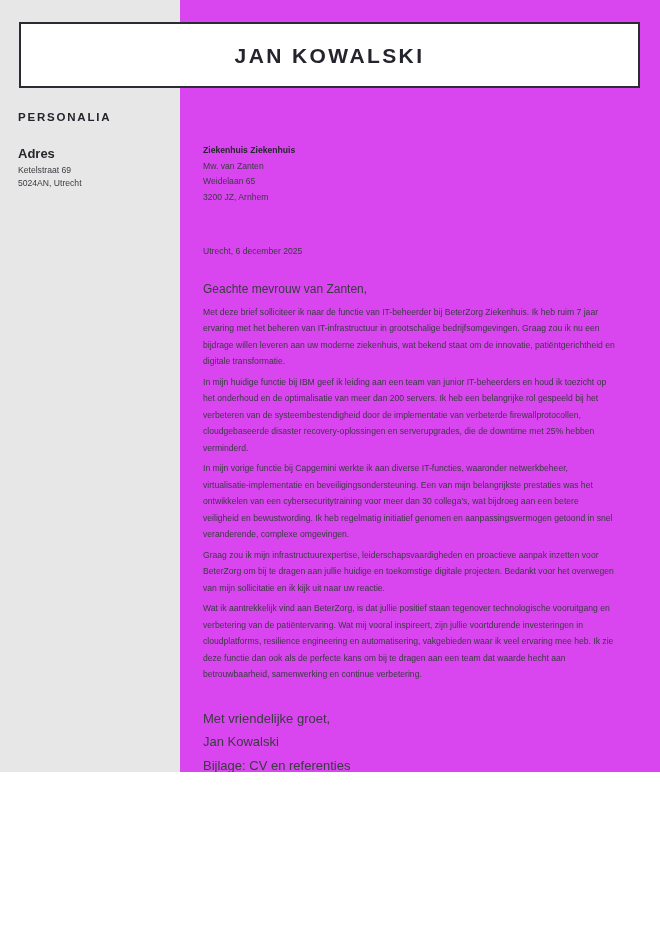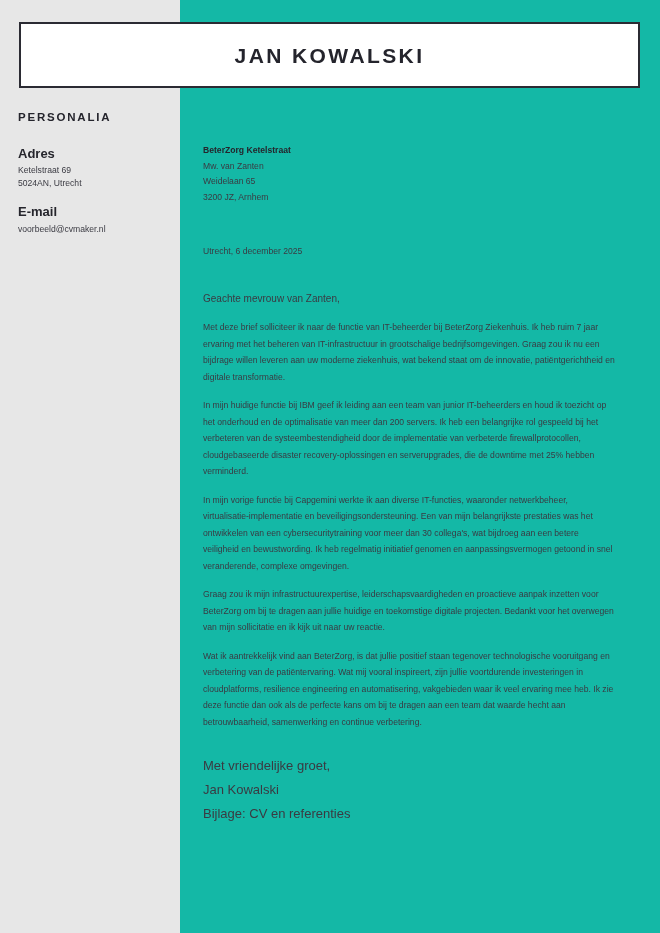--- a/index.html
+++ b/index.html
@@ -11,22 +11,22 @@
     height: 933px;
     background: #ffffff;
     font-family: "Liberation Sans", sans-serif;
     -webkit-font-smoothing: antialiased;
     overflow: hidden;
   }
 
   #page {
     position: relative;
     width: 660px;
-    height: 933px;
-    background: #14b8a6;
+    height: 772px;
+    background: #d946ef;
     overflow: hidden;
   }
 
   
   #sidebar-band {
     position: absolute;
     left: 0;
     top: 0;
     width: 180px;
     height: 933px;
@@ -107,30 +107,30 @@
     font-weight: bold;
     color: #25252c;
   }
   .date-line {
     font-size: 8.6px;
     color: #3a3a42;
     line-height: 1.6;
     margin-top: 39px;
   }
   .salutation {
-    font-size: 10px;
+    font-size: 12px;
     color: #3a3a42;
     line-height: 1.6;
-    margin-top: 33px;
+    margin-top: 22px;
   }
   .para {
     font-size: 8.6px;
     color: #3a3a42;
     line-height: 1.92;
-    margin-top: 12px;
+    margin-top: 4px;
     text-align: left;
   }
   .closing-block {
     margin-top: 24px;
   }
   .closing-line {
     font-size: 13px;
     color: #3a3a42;
     line-height: 1.82;
   }
@@ -148,31 +148,27 @@
 
   <div id="sidebar">
     <div class="sb-heading">PERSONALIA</div>
 
     <div class="sb-group">
       <div class="sb-label">Adres</div>
       <div class="sb-value">Ketelstraat 69</div>
       <div class="sb-value">5024AN, Utrecht</div>
     </div>
 
-    <div class="sb-group">
-      <div class="sb-label">E-mail</div>
-      <div class="sb-value">voorbeeld@cvmaker.nl</div>
-    </div>
 
   </div>
 
   <div id="letter">
 
     <div>
-      <div class="recipient-line strong">BeterZorg Ketelstraat</div>
+      <div class="recipient-line strong">Ziekenhuis Ziekenhuis</div>
       <div class="recipient-line">Mw. van Zanten</div>
       <div class="recipient-line">Weidelaan 65</div>
       <div class="recipient-line">3200 JZ, Arnhem</div>
     </div>
 
     <div class="date-line">Utrecht, 6 december 2025</div>
 
     <div class="salutation">Geachte mevrouw van Zanten,</div>
 
     <div class="para">Met deze brief solliciteer ik naar de functie van IT-beheerder bij BeterZorg Ziekenhuis. Ik heb ruim 7 jaar ervaring met het beheren van IT-infrastructuur in grootschalige bedrijfsomgevingen. Graag zou ik nu een bijdrage willen leveren aan uw moderne ziekenhuis, wat bekend staat om de innovatie, patiëntgerichtheid en digitale transformatie.</div>

